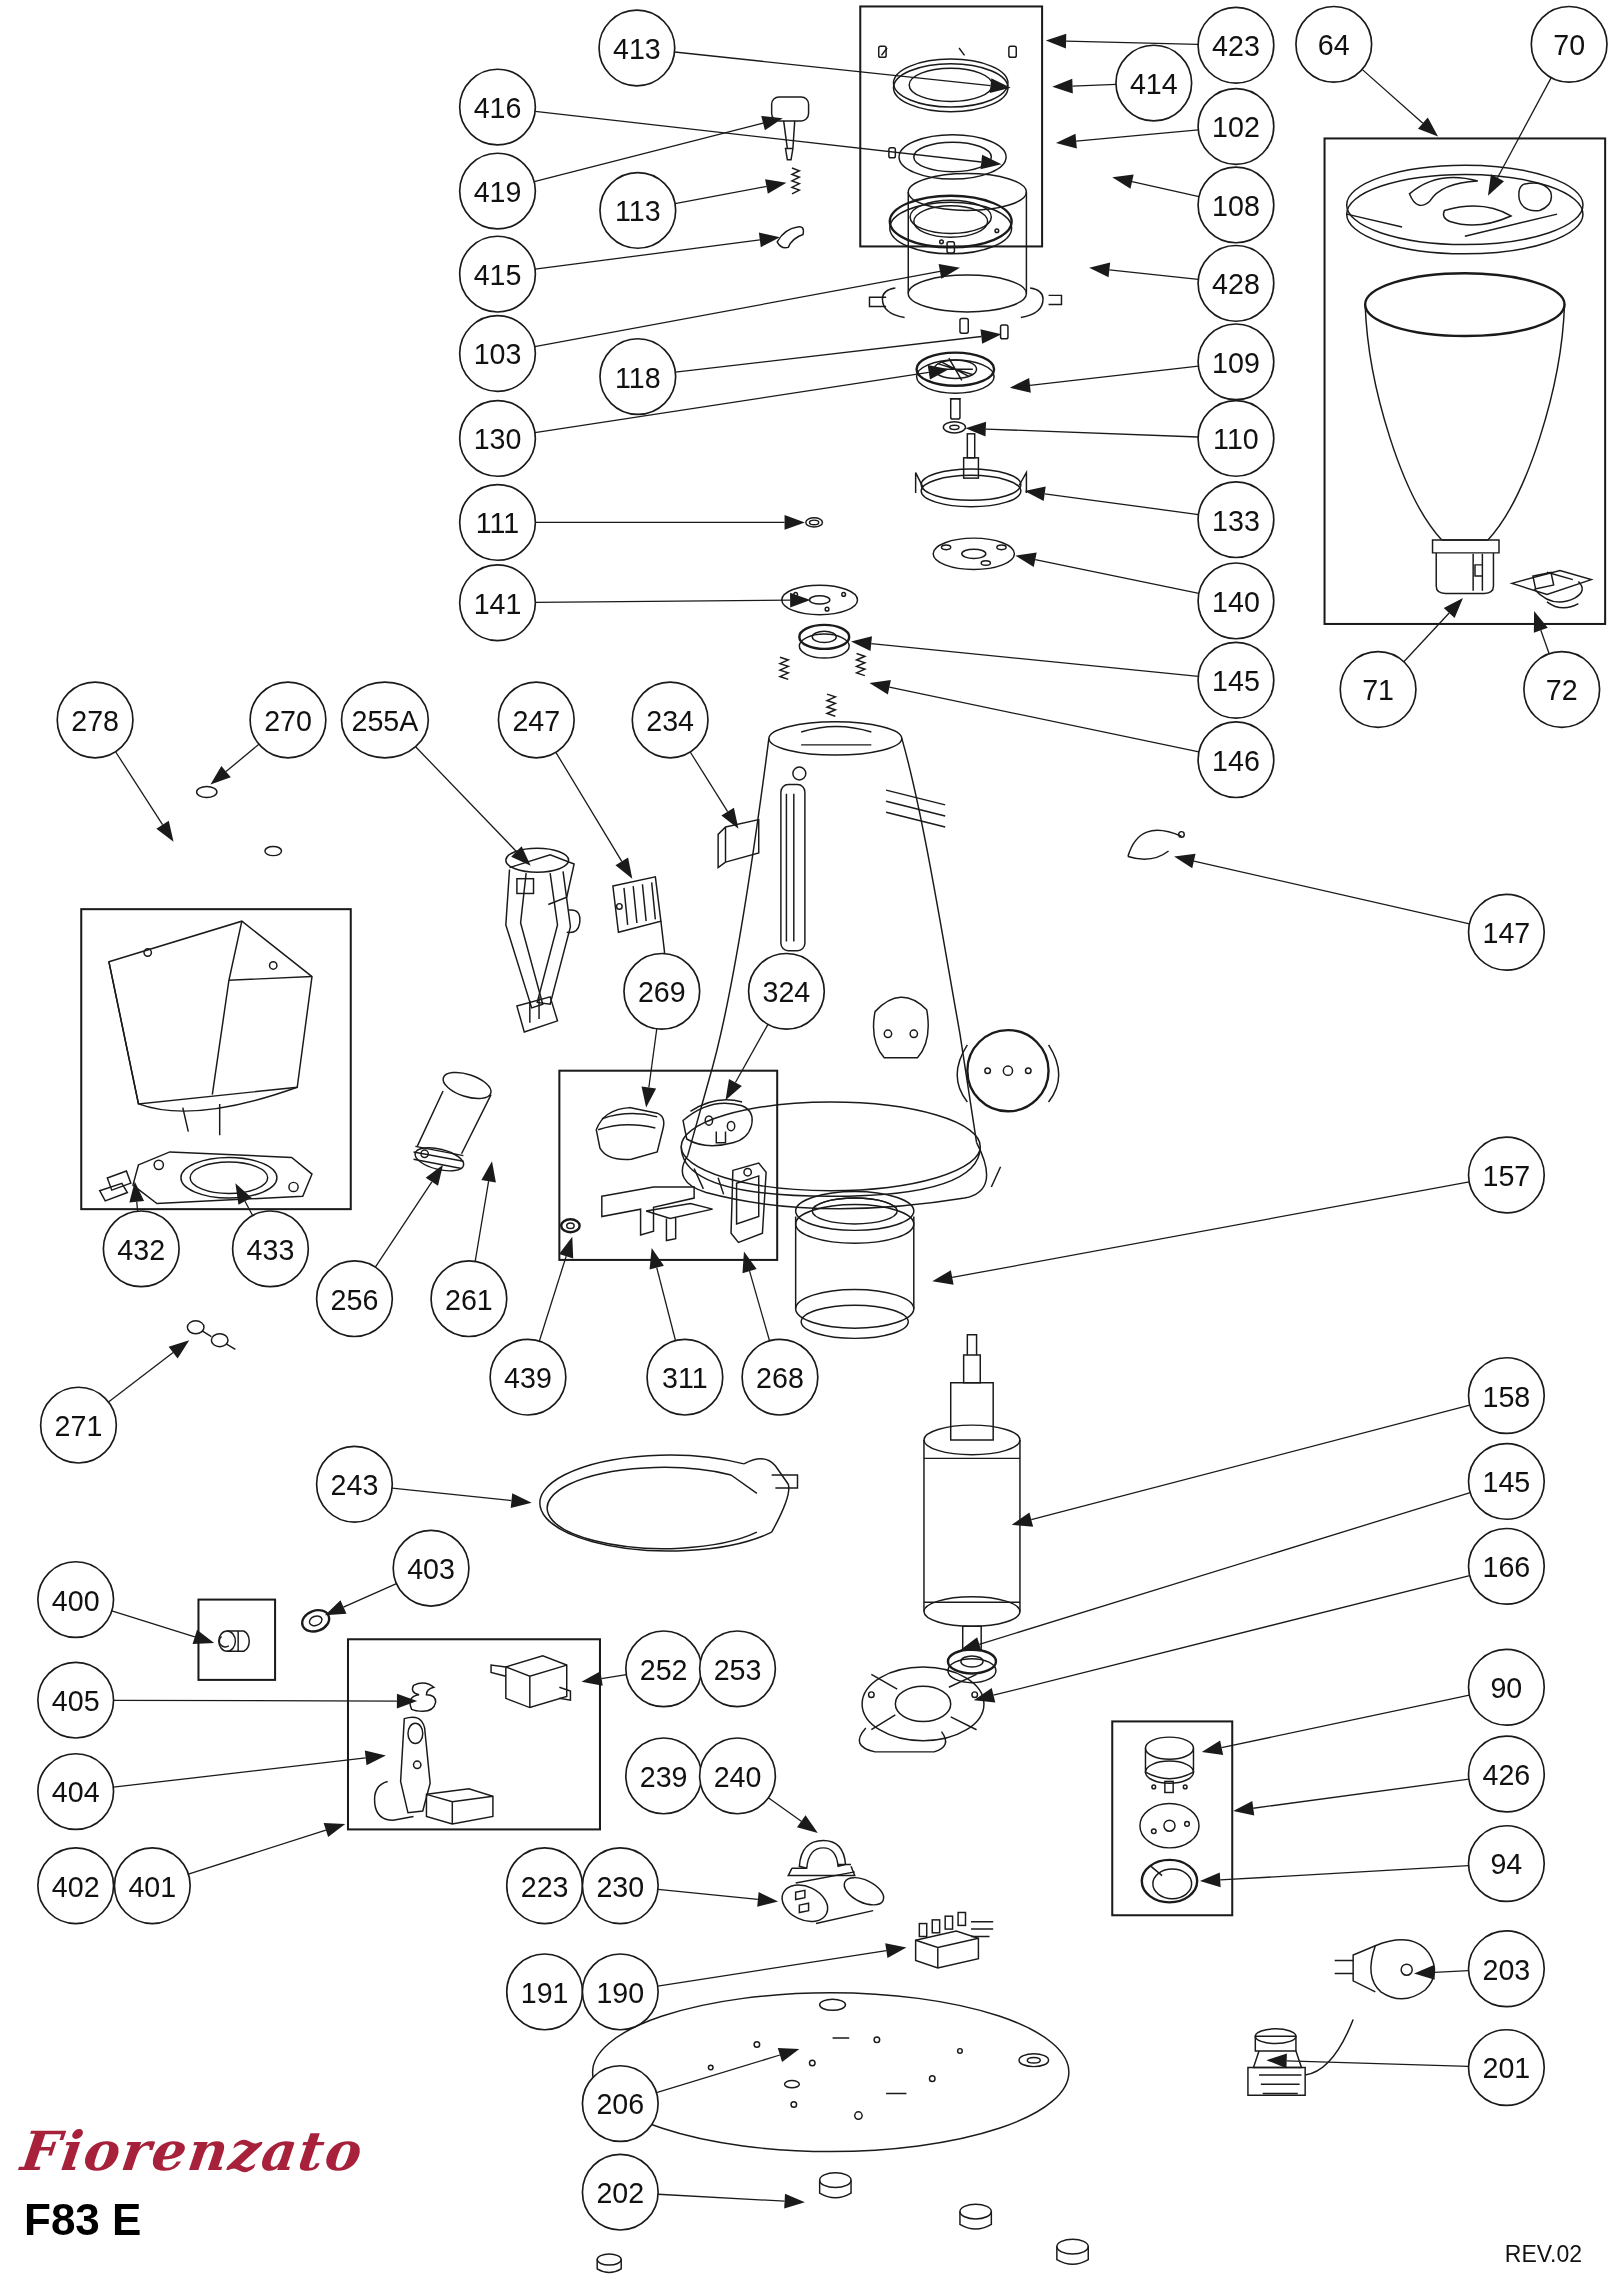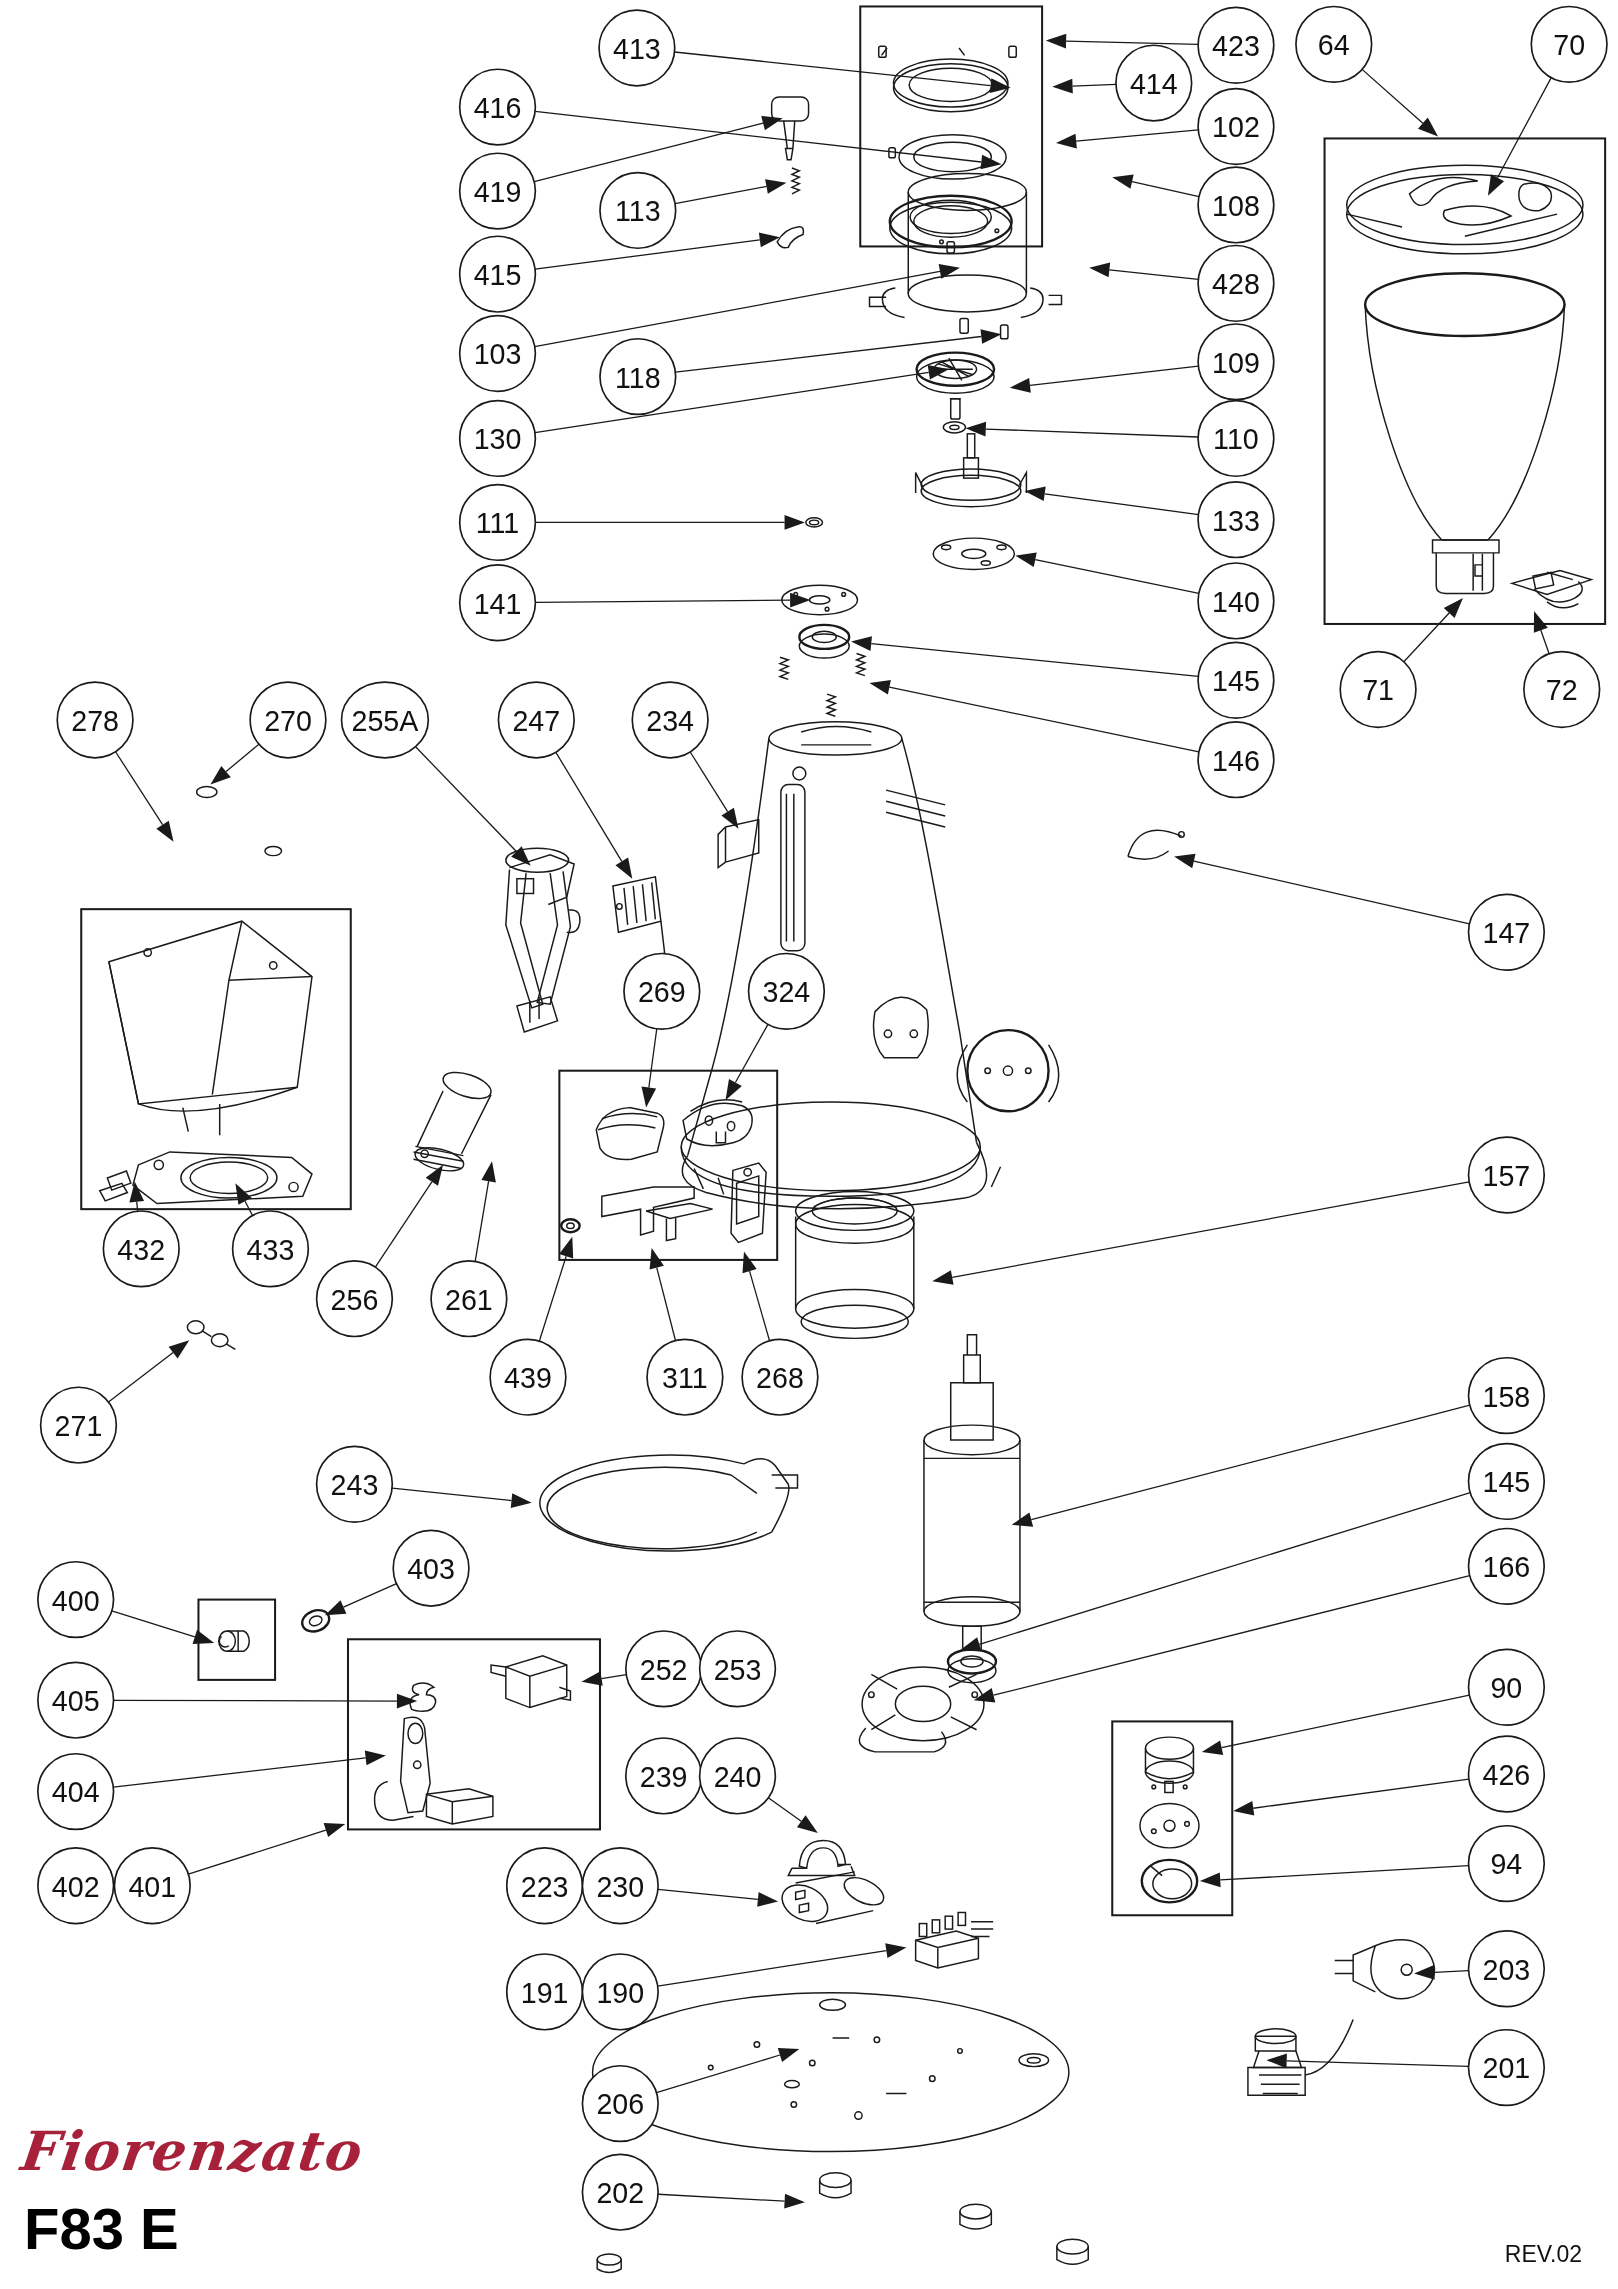--- a/index.html
+++ b/index.html
@@ -10,21 +10,21 @@
   .part-thick{stroke:#1a1a1a;fill:none;stroke-width:2.6;}
   .leader{stroke:#1a1a1a;stroke-width:1.4;fill:none;}
   .balloon{fill:#ffffff;stroke:#1a1a1a;stroke-width:1.8;}
   .balloon-text{fill:#111111;font-family:"Liberation Sans",sans-serif;font-size:31px;
                 text-anchor:middle;dominant-baseline:central;}
   .gbox{fill:none;stroke:#1a1a1a;stroke-width:2.2;}
   #logo{position:absolute;left:22px;top:2119px;color:#A62139;
         font-family:"DejaVu Serif",serif;font-style:italic;font-weight:bold;
         font-size:54px;letter-spacing:1.8px;transform:skewX(-8deg);}
   #model{position:absolute;left:24px;top:2195px;color:#000000;
-         font-family:"Liberation Sans",sans-serif;font-weight:bold;font-size:58px;}
+         font-family:"Liberation Sans",sans-serif;font-weight:bold;font-size:44px;}
   #rev{position:absolute;right:37px;top:2241px;color:#111111;
        font-family:"Liberation Sans",sans-serif;font-size:23px;text-align:right;}
 </style>
 </head>
 <body>
 
 <div id="page">
 
   <svg width="1619" height="2290" viewBox="0 0 1754 2481">
 

